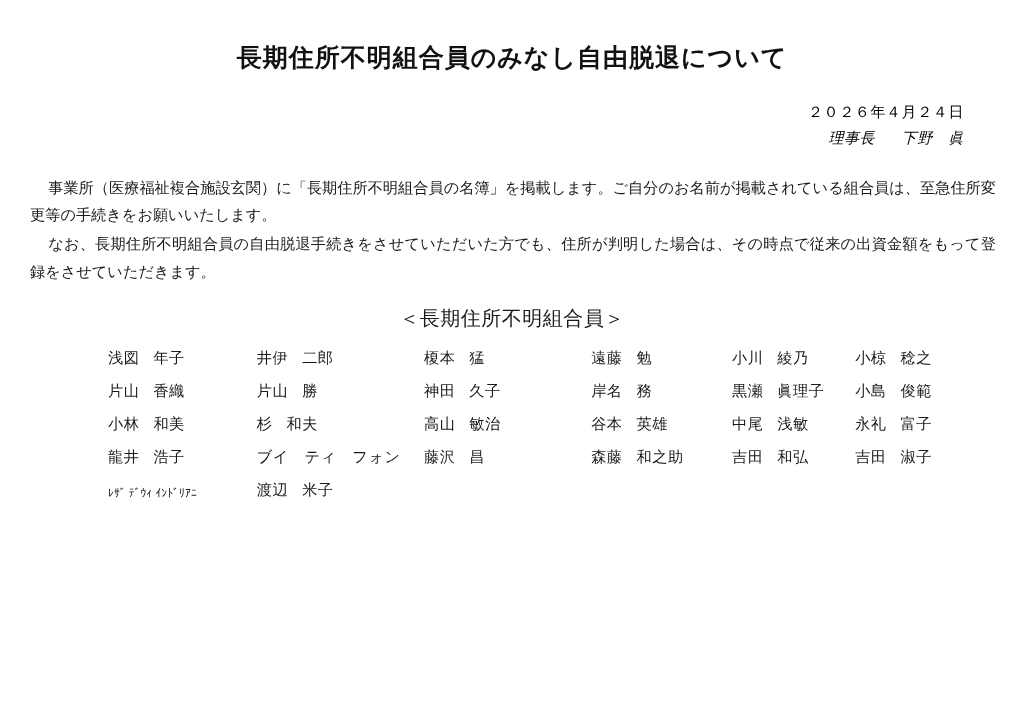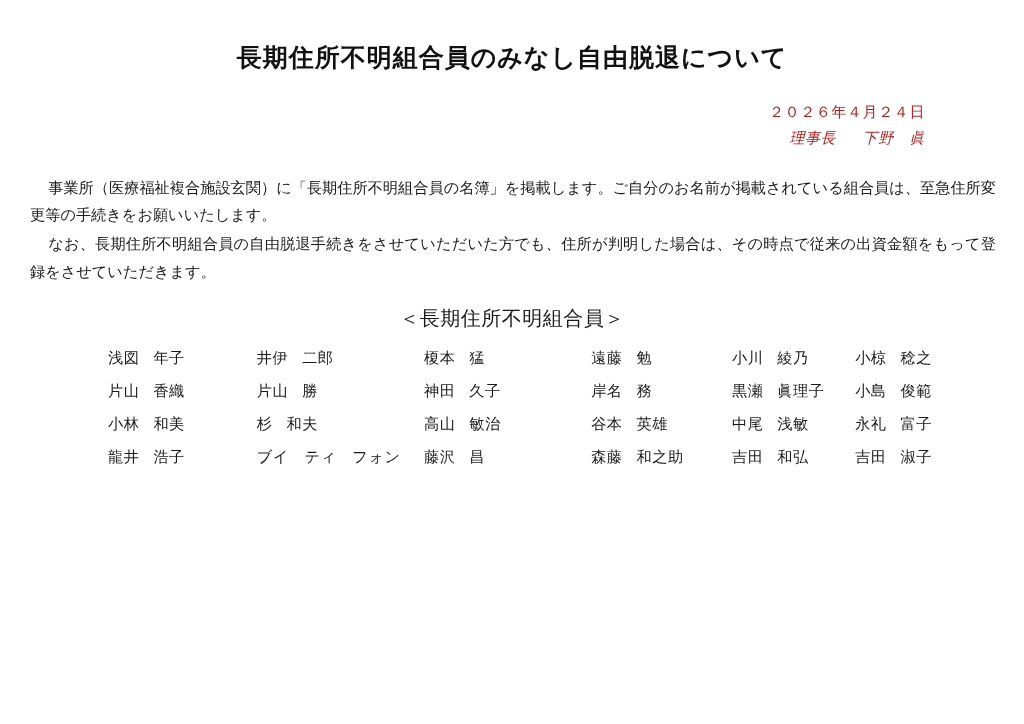--- a/index.html
+++ b/index.html
@@ -25,25 +25,25 @@
     text-align: center;
     font-size: 25px;
     font-weight: bold;
     letter-spacing: 1px;
     margin: 0;
     padding-top: 41px;
     color: #111;
   }
   .header-block {
     margin-top: 26px;
-    padding-right: 99px;
+    padding-right: 60px;
     text-align: right;
     font-size: 15px;
     line-height: 1.72;
-    color: #b91c1c;
+    color: #000000;
   }
   .header-line {
     display: block;
     letter-spacing: 0.6px;
   }
   .header-line.name-line {
     letter-spacing: 0.6px;
     font-style: italic;
   }
   .body-block {
@@ -144,16 +144,24 @@
         <td class="c5"><span class="nm"><span class="sei">永礼</span><span class="mei">富子</span></span></td>
       </tr>
       <tr>
         <td class="c0"><span class="nm"><span class="sei">龍井</span><span class="mei">浩子</span></span></td>
         <td class="c1"><span class="nm"><span class="sei">ブイ　ティ　フォン</span><span class="mei"></span></span></td>
         <td class="c2"><span class="nm"><span class="sei">藤沢</span><span class="mei">昌</span></span></td>
         <td class="c3"><span class="nm"><span class="sei">森藤</span><span class="mei">和之助</span></span></td>
         <td class="c4"><span class="nm"><span class="sei">吉田</span><span class="mei">和弘</span></span></td>
         <td class="c5"><span class="nm"><span class="sei">吉田</span><span class="mei">淑子</span></span></td>
       </tr>
+      <tr>
+        <td class="c0"><span class="nm small"><span class="sei">ﾚｻﾞ ﾃﾞｳｨ ｲﾝﾄﾞﾘｱﾆ</span><span class="mei"></span></span></td>
+        <td class="c1"><span class="nm"><span class="sei">渡辺</span><span class="mei">米子</span></span></td>
+        <td class="c2 empty"></td>
+        <td class="c3 empty"></td>
+        <td class="c4 empty"></td>
+        <td class="c5 empty"></td>
+      </tr>
     </tbody>
   </table>
 
 </div>
 
 </body></html>

